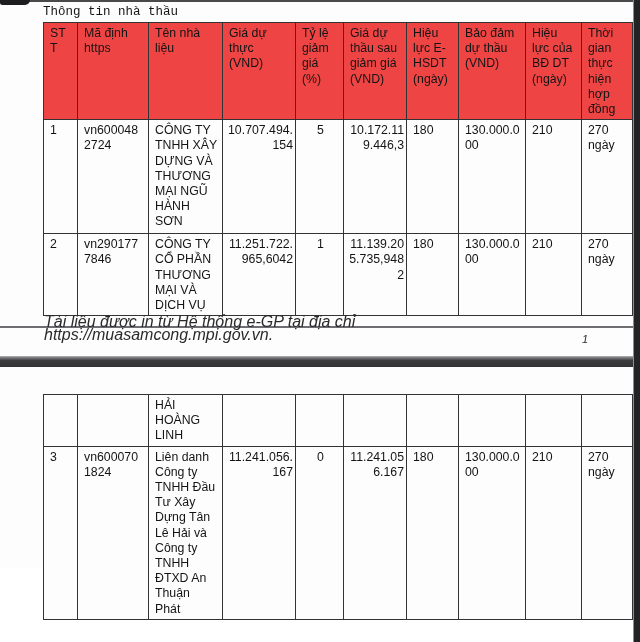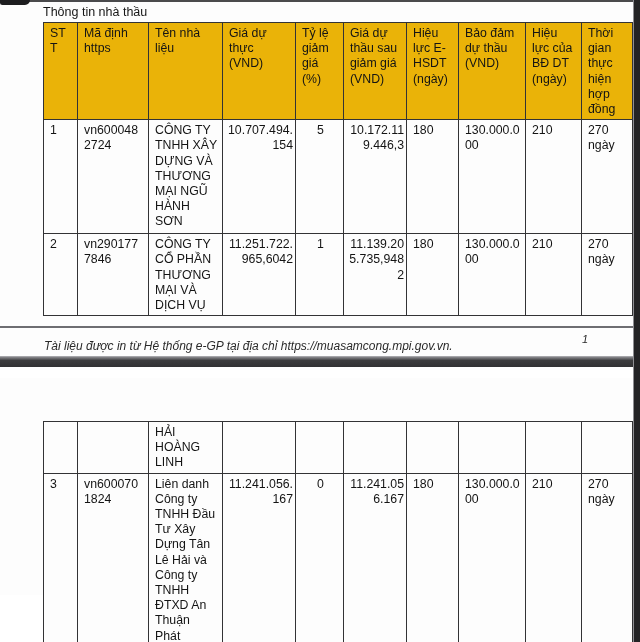--- a/index.html
+++ b/index.html
@@ -7,41 +7,41 @@
     position:relative;width:640px;height:642px;overflow:hidden;background:#fff;
     font-family:"Liberation Sans",sans-serif;color:#141414;
   }
   
   .top-edge-line{position:absolute;top:0;left:0;width:640px;height:2px;background:#4a4a4c;z-index:5;}
   .top-left-blob{position:absolute;top:0;left:0;width:30px;height:5px;background:#1d1d1f;border-radius:0 0 6px 3px;z-index:6;}
   .right-strip{position:absolute;top:0;left:633px;width:7px;height:642px;background:#232325;border-left:1px solid #8e8e92;box-sizing:border-box;z-index:6;}
   
   .page{position:absolute;left:0;width:640px;background:#fdfdfd;}
   .page1{top:0;height:356px;}
-  .page2{top:378px;height:217px;}
+  .page2{top:351px;height:217px;}
   .page-separator{position:absolute;top:356px;left:0;width:640px;height:11px;
     background:linear-gradient(180deg,#8a8a8e 0%,#3c3c3e 35%,#323234 100%);
     border-top:1px solid #a5a5a9;box-sizing:border-box;z-index:4;}
-  .section-title{position:absolute;left:43px;top:4px;font-size:12.5px;line-height:16px;color:#151515;}
+  .section-title{position:absolute;left:43px;top:4px;font-size:12.5px;line-height:16px;color:#151515;font-family:Liberation Mono, monospace;}
   
   table.bid-table{position:absolute;left:43px;border-collapse:collapse;table-layout:fixed;width:589px;background:#fdfdfd;}
   #table1{top:22px;}
   #table2{top:43px;}
   .bid-table th,.bid-table td{
     border:1.5px solid #333335;vertical-align:top;text-align:left;
     padding:3px 4px 2px 6px;font-size:12.3px;line-height:15.2px;font-weight:400;
     overflow:hidden;overflow-wrap:break-word;
   }
-  .bid-table th{background:#eab308;}
+  .bid-table th{background:#ef4444;}
   td.c3,td.c5{text-align:right;padding-left:2px;padding-right:2px;word-break:break-all;}
   td.c4{text-align:center;}
   td.c7{word-break:break-all;margin-left:30px;}
   
   .footer-divider{position:absolute;top:326px;left:0;width:634px;height:2px;background:#6e6e72;}
-  .footer-text{position:absolute;top:340px;left:44px;width:480px;font-size:12px;font-style:italic;color:#2a2a2a;line-height:13px;}
+  .footer-text{position:absolute;top:315px;left:44px;width:480px;font-size:16px;font-style:italic;color:#2a2a2a;line-height:13px;}
   .footer-page-number{position:absolute;top:333px;left:578px;width:14px;font-size:11px;font-style:italic;color:#2a2a2a;text-align:center;}
 </style>
 </head>
 <body>
 
 <div class="screen">
 
   <div class="top-edge-line"></div>
   <div class="top-left-blob"></div>
   <div class="right-strip"></div>

